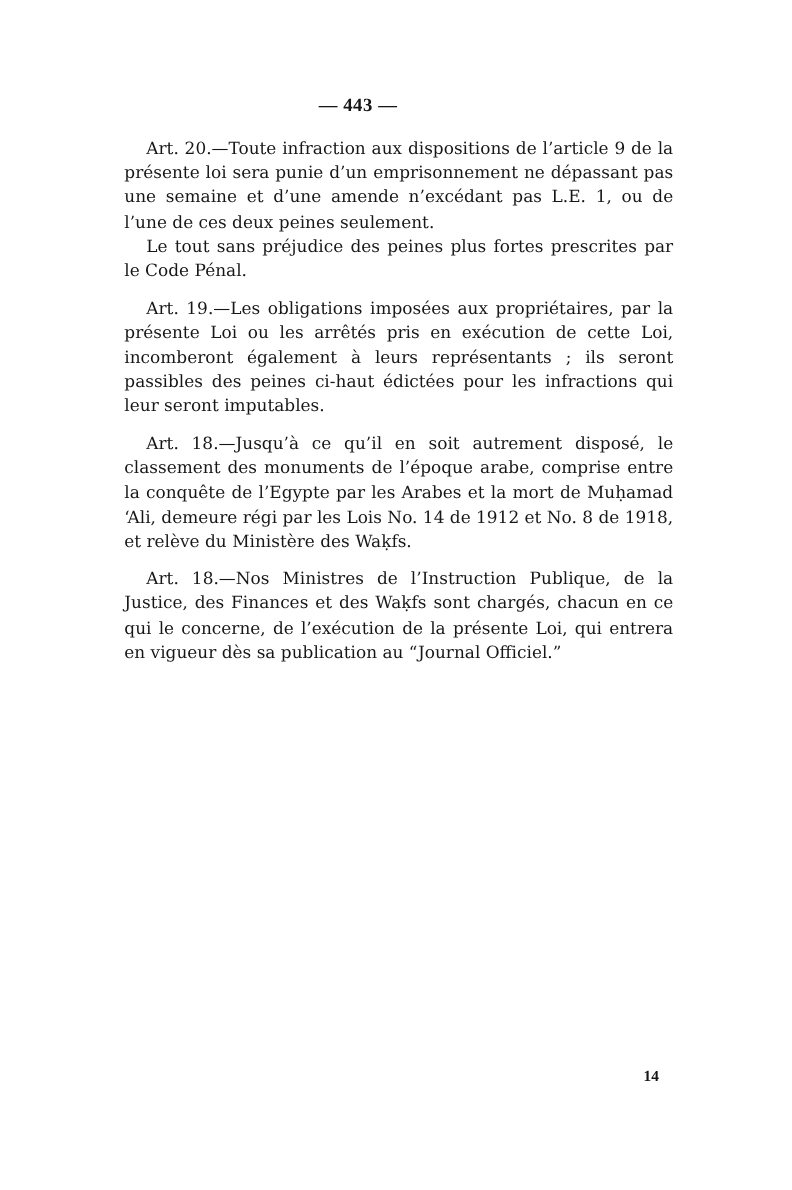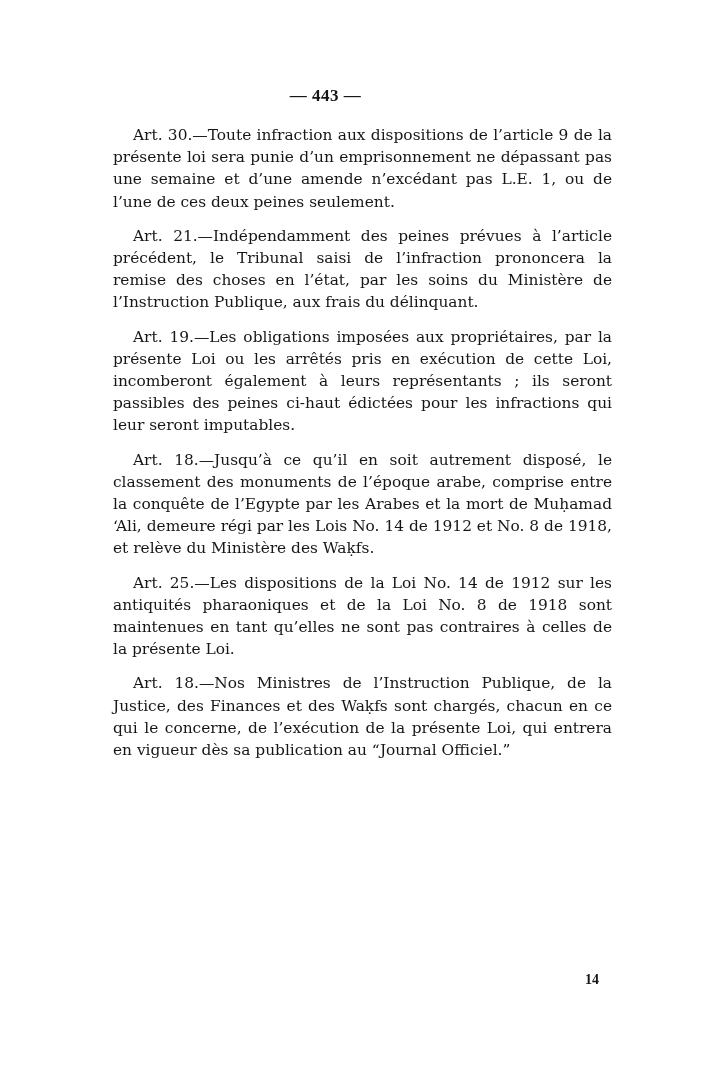--- a/index.html
+++ b/index.html
@@ -15,21 +15,20 @@
     .para .art { font-weight: normal; }
     .folio { position: absolute; top: 972px; left: 585px; font-family: "Liberation Serif", serif;
              font-weight: bold; font-size: 14px; text-align: right; }
   </style>
 </head>
 <body>
 
 <div class="page-number">— 443 —</div>
 
 <div class="body-text">
-  <p class="para"><span class="art">Art. 30.—</span><span>Toute infraction aux dispositions de l’article 9 de la présente loi sera punie d’un emprisonnement ne dépassant pas une semaine et d’une amende n’excédant pas L.E. 1, ou de l’une de ces deux peines seulement.</span></p>
-  <p class="para gap"><span class="art">Art. 21.—</span><span>Indépendamment des peines prévues à l’article précédent, le Tribunal saisi de l’infraction prononcera la remise des choses en l’état, par les soins du Ministère de l’Instruction Publique, aux frais du délinquant.</span></p>
+  <p class="para"><span class="art">Art. 20.—</span><span>Toute infraction aux dispositions de l’article 9 de la présente loi sera punie d’un emprisonnement ne dépassant pas une semaine et d’une amende n’excédant pas L.E. 1, ou de l’une de ces deux peines seulement.</span></p>
+  <p class="para"><span>Le tout sans préjudice des peines plus fortes prescrites par le Code Pénal.</span></p>
   <p class="para gap"><span class="art">Art. 19.—</span><span>Les obligations imposées aux propriétaires, par la présente Loi ou les arrêtés pris en exécution de cette Loi, incomberont également à leurs représentants ; ils seront passibles des peines ci-haut édictées pour les infractions qui leur seront imputables.</span></p>
   <p class="para gap"><span class="art">Art. 18.—</span><span>Jusqu’à ce qu’il en soit autrement disposé, le classement des monuments de l’époque arabe, comprise entre la conquête de l’Egypte par les Arabes et la mort de Muḥamad ‘Ali, demeure régi par les Lois No. 14 de 1912 et No. 8 de 1918, et relève du Ministère des Waḳfs.</span></p>
-  <p class="para gap"><span class="art">Art. 25.—</span><span>Les dispositions de la Loi No. 14 de 1912 sur les antiquités pharaoniques et de la Loi No. 8 de 1918 sont maintenues en tant qu’elles ne sont pas contraires à celles de la présente Loi.</span></p>
   <p class="para gap"><span class="art">Art. 18.—</span><span>Nos Ministres de l’Instruction Publique, de la Justice, des Finances et des Waḳfs sont chargés, chacun en ce qui le concerne, de l’exécution de la présente Loi, qui entrera en vigueur dès sa publication au “Journal Officiel.”</span></p>
 </div>
 
 <div class="folio">14</div>
 
 </body></html>

